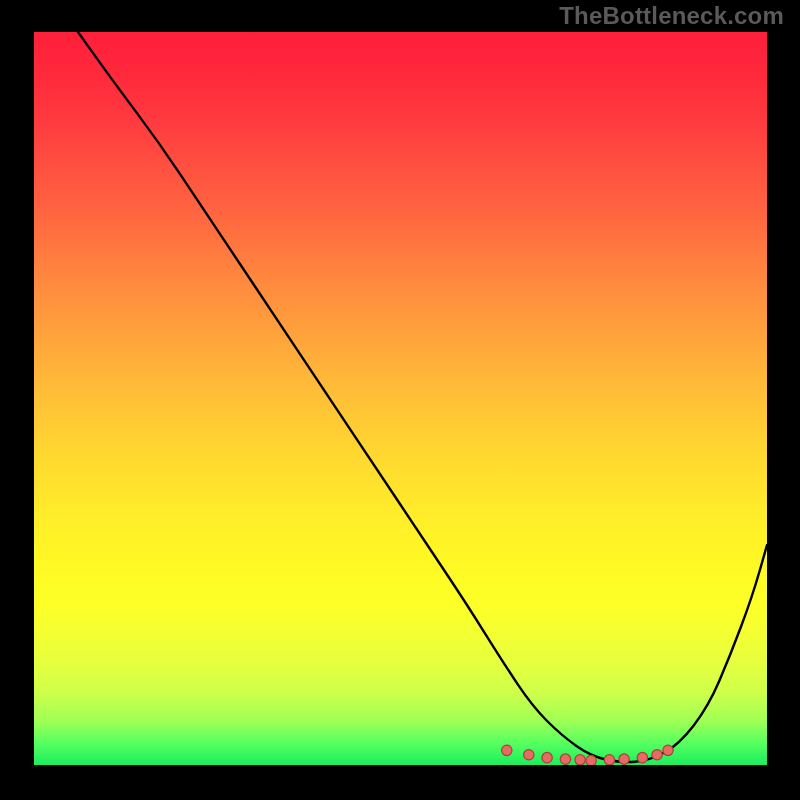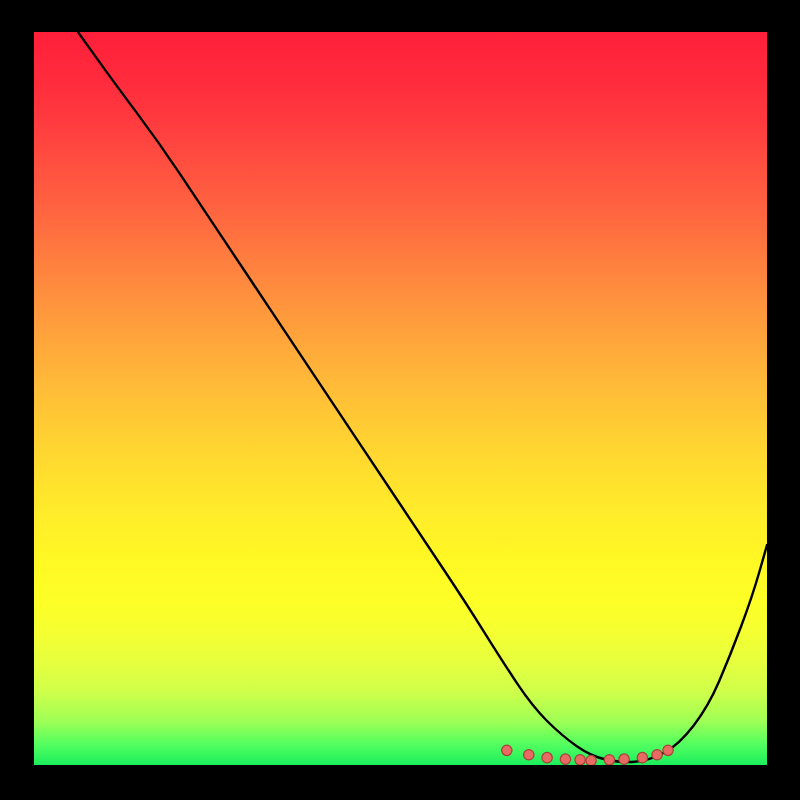--- a/index.html
+++ b/index.html
@@ -65,20 +65,21 @@
     top: 0;
     width: 733px;
     height: 733px;
     pointer-events: none;
   }
 </style>
 </head>
 <body>
 
 <div class="frame">
+  <div class="watermark">TheBottleneck.com</div>
 
   <div class="plot">
     <svg class="curve" viewBox="0 0 733 733" preserveAspectRatio="none">
       <path id="main-curve" fill="none" stroke="#000000" stroke-width="2.4" stroke-linecap="round" d="M 43.98 0.00 Q 43.98 0.00 62.30 25.65 Q 80.63 51.31 102.62 80.63 Q 124.61 109.95 146.60 142.94 Q 168.59 175.92 190.58 208.90 Q 212.57 241.89 234.56 274.88 Q 256.55 307.86 278.54 340.85 Q 300.53 373.83 322.52 406.81 Q 344.51 439.80 366.50 472.78 Q 388.49 505.77 410.48 538.75 Q 432.47 571.74 450.79 601.06 Q 469.12 630.38 483.78 652.37 Q 498.44 674.36 513.10 689.02 Q 527.76 703.68 542.42 713.94 Q 557.08 724.20 571.74 727.50 Q 586.40 730.80 601.06 729.70 Q 615.72 728.60 630.38 720.54 Q 645.04 712.48 659.70 693.42 Q 674.36 674.36 685.36 648.70 Q 696.35 623.05 707.35 593.73 Q 718.34 564.41 725.67 538.75 L 733.00 513.10"></path>
       <g id="dots-group">
           <circle cx="472.79" cy="718.34" r="5.2" fill="#e76a63" stroke="#a83f3a" stroke-width="1.2"></circle>
           <circle cx="494.78" cy="722.74" r="5.2" fill="#e76a63" stroke="#a83f3a" stroke-width="1.2"></circle>
           <circle cx="513.10" cy="725.67" r="5.2" fill="#e76a63" stroke="#a83f3a" stroke-width="1.2"></circle>
           <circle cx="531.42" cy="727.14" r="5.2" fill="#e76a63" stroke="#a83f3a" stroke-width="1.2"></circle>
           <circle cx="546.09" cy="727.87" r="5.2" fill="#e76a63" stroke="#a83f3a" stroke-width="1.2"></circle>

